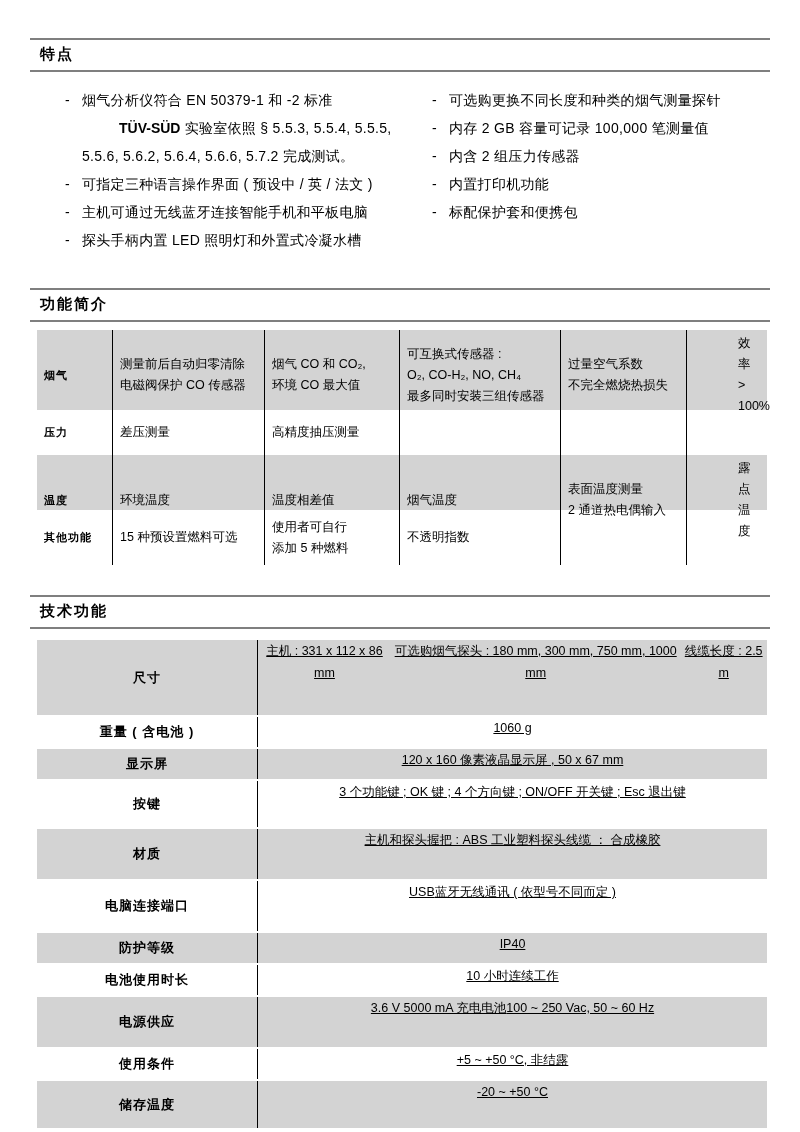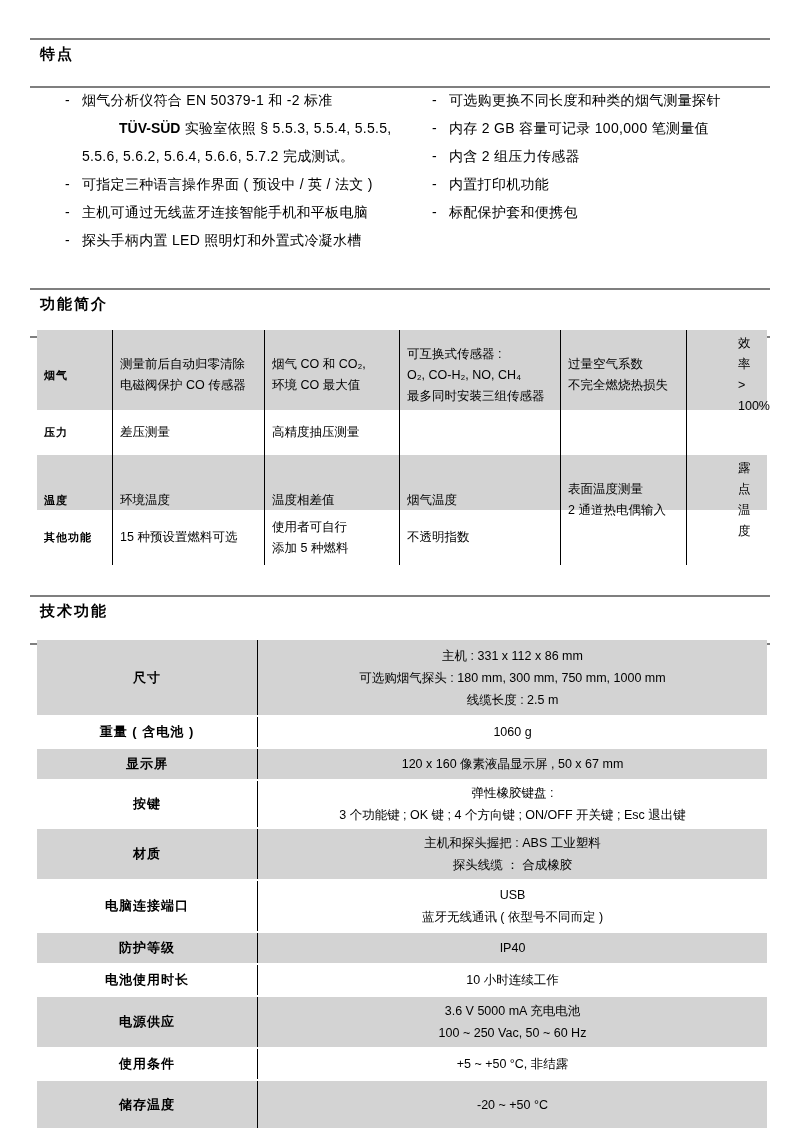--- a/index.html
+++ b/index.html
@@ -9,21 +9,21 @@
     font-family: "Liberation Sans", "DejaVu Sans", sans-serif;
     color: #000;
   }
   .page { position: relative; width: 800px; height: 1132px; background: #fff; overflow: hidden; }
 
   
   .sec-header {
     position: absolute; left: 30px; right: 30px;
     border-top: 2px solid var(--rule-gray, #7f7f7f);
     border-bottom: 2px solid var(--rule-gray, #8c8c8c);
-    padding: 5px 10px 22px 10px;
+    padding: 5px 10px 6px 10px;
     font-weight: bold; font-size: 15px; letter-spacing: 2px;
   }
 
   
   .features { position: absolute; top: 86px; left: 65px; right: 25px; display: flex; font-size: 14px; }
   .fcol-left { width: 367px; flex: none; }
   .fcol-right { flex: 1; }
   .bullet { display: flex; line-height: 28px; letter-spacing: 0.3px; }
   .bullet .dash { width: 17px; flex: none; }
   .bullet .btext { flex: 1; }
@@ -44,22 +44,22 @@
   
   .t2 { position: absolute; top: 640px; left: 37px; width: 730px; font-size: 12.5px; }
   .t2-row { display: grid; grid-template-columns: 221px 509px; margin-bottom: 2px; }
   .t2-row.gray { background: var(--row-gray, #d3d3d3); }
   .t2 .tlabel {
     border-right: 1.5px solid var(--divider, #000);
     display: flex; align-items: center; justify-content: center;
     font-weight: bold; font-size: 13px; letter-spacing: 1px; text-align: center;
   }
   .t2 .tvalue {
-    display: flex; flex-direction: column; justify-content: center;
-    text-align: center; line-height: 22px;
+    display: flex; flex-direction: row; justify-content: center;
+    text-align: center; line-height: 22px; text-decoration: underline;
   }
 </style>
 </head>
 <body>
 
 <div class="page">
 
   <div class="sec-header" style="top:38px">
     <span>特点</span>
   </div>
@@ -212,21 +212,20 @@
     </div>
     <div class="t2-row gray" style="height:30px">
       <div class="tlabel">显示屏</div>
       <div class="tvalue">
         <div>120 x 160 像素液晶显示屏 , 50 x 67 mm</div>
       </div>
     </div>
     <div class="t2-row" style="height:46px">
       <div class="tlabel">按键</div>
       <div class="tvalue">
-        <div>弹性橡胶键盘 :</div>
         <div>3 个功能键 ; OK  键 ; 4 个方向键 ; ON/OFF  开关键 ; Esc  退出键</div>
       </div>
     </div>
     <div class="t2-row gray" style="height:50px">
       <div class="tlabel">材质</div>
       <div class="tvalue">
         <div>主机和探头握把 : ABS  工业塑料</div>
         <div>探头线缆 ： 合成橡胶</div>
       </div>
     </div>

